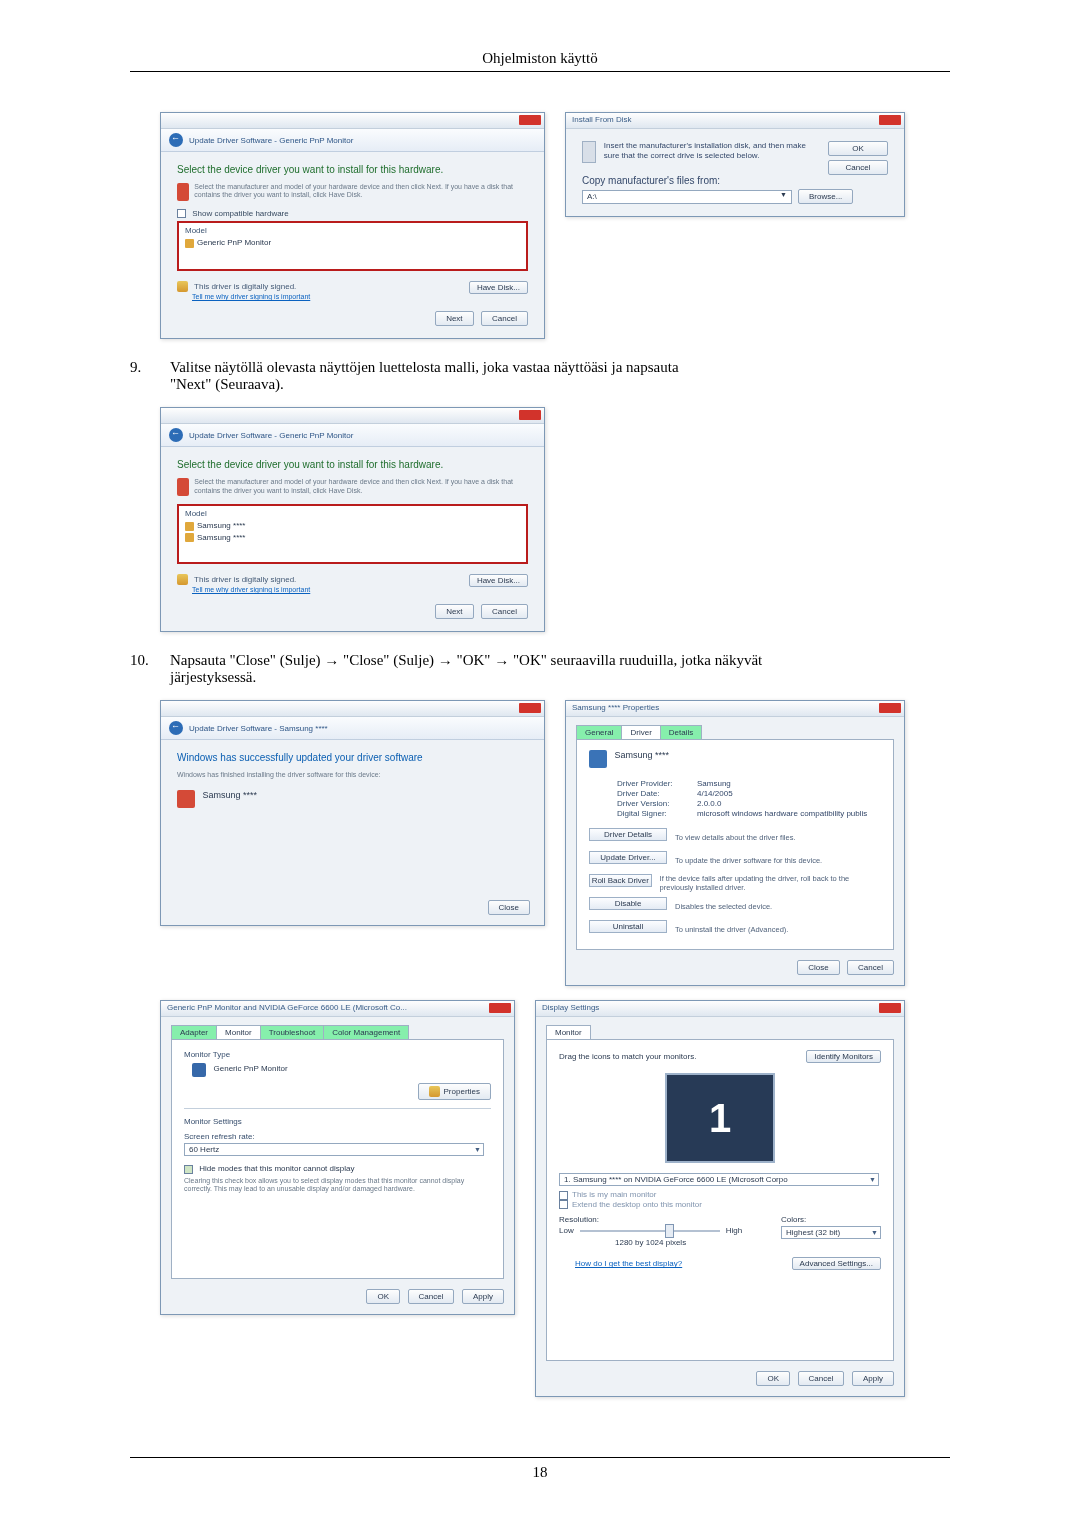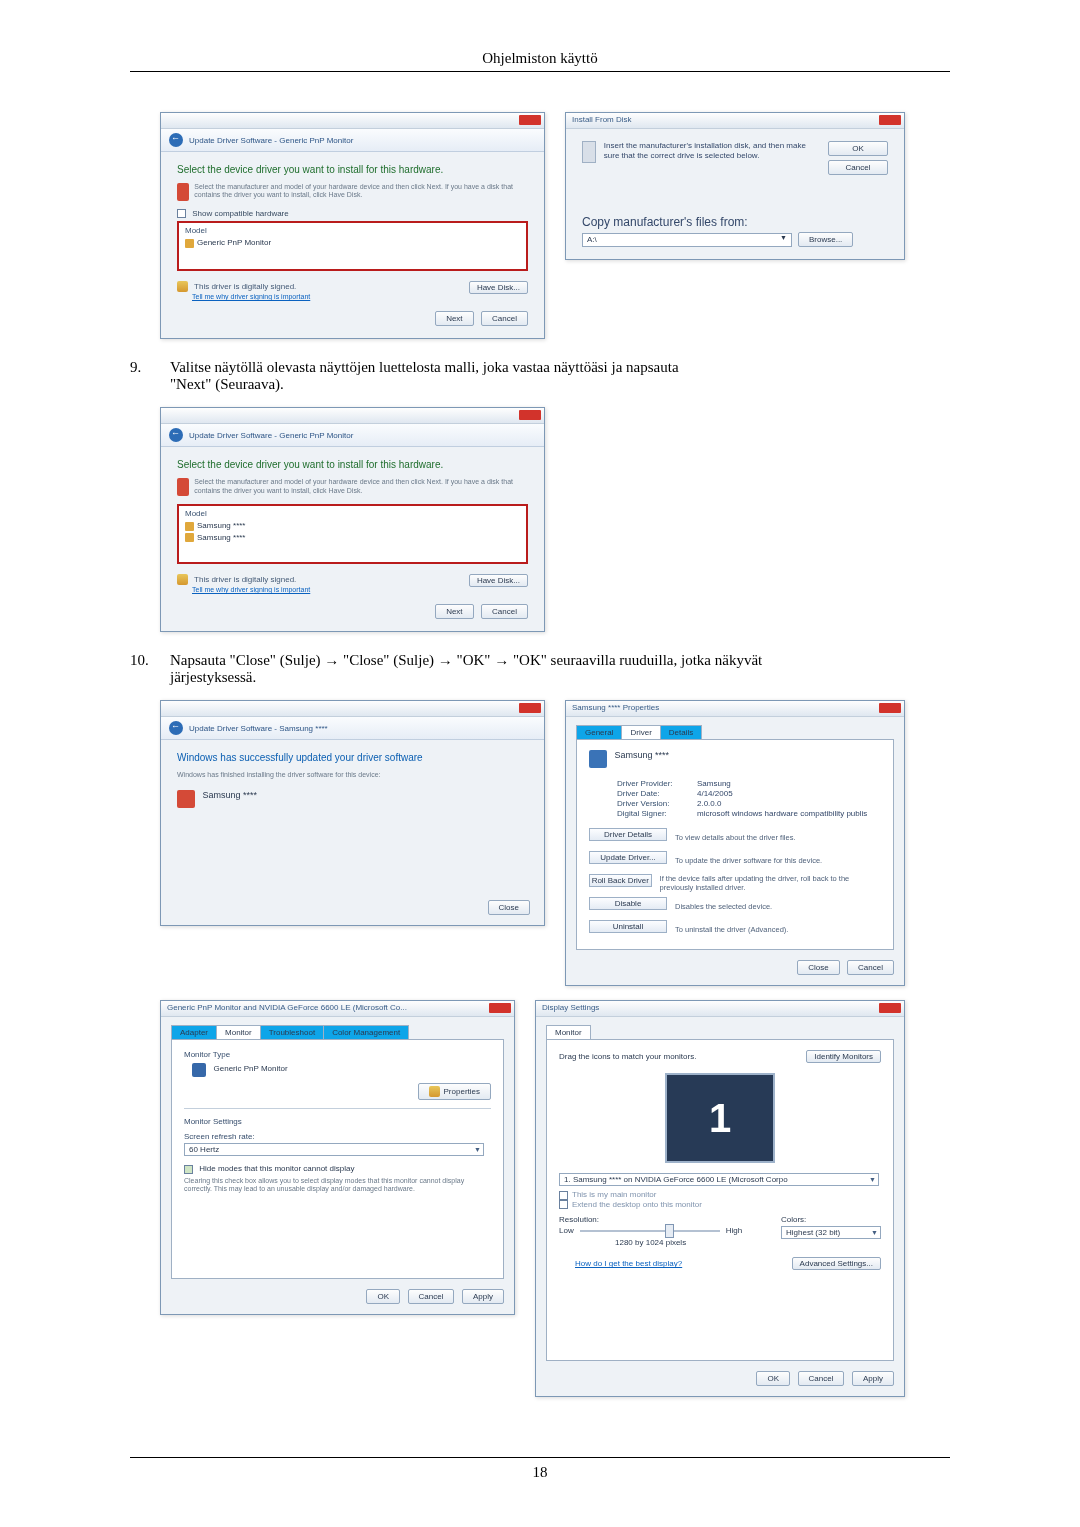--- a/index.html
+++ b/index.html
@@ -129,21 +129,21 @@
     }
     .textbox {
       display:inline-block; background:#fff; border:1px solid #94a8bf;
       height:14px; padding: 0 4px;
     }
 
     
     .tabs { display:flex; font-size:8px; }
     .tab {
       border:1px solid #9fb0c4; border-bottom:none;
-      background:#0ea5e9; padding:2px 8px; margin-right:-1px;
+      background:#86efac; padding:2px 8px; margin-right:-1px;
       color:#2b3a50;
     }
     .tab.active { background:#fff; }
     .tab-panel {
       border:1px solid #9fb0c4; background:#fff;
       padding:10px 12px;
     }
     .field-label { font-size:8px; color:#37506f; display:inline-block; width:80px; }
     .field-val { font-size:8px; color:#34486a; }
     .prop-btn {
@@ -228,21 +228,21 @@
       <div style="display:flex; justify-content:space-between; align-items:flex-start;">
         <div style="display:flex; flex:1; margin-right:12px;">
           <span class="ifd-icon"></span>
           <div class="tiny" style="font-size:8px; color:#34486a;">Insert the manufacturer's installation disk, and then make sure that the correct drive is selected below.</div>
         </div>
         <div style="text-align:right;">
           <div class="btn" style="width:60px; text-align:center; margin-bottom:4px;">OK</div><br>
           <div class="btn" style="width:60px; text-align:center;">Cancel</div>
         </div>
       </div>
-      <div style="margin-top:40px; font-size:12px; color:#34486a;">Copy manufacturer's files from:</div>
+      <div style="font-size:10px; color:#34486a;">Copy manufacturer's files from:</div>
       <div style="margin-top:3px; display:flex; gap:6px; align-items:center;">
         <span class="textbox" style="width:210px;">
           <span style="font-size:8px;">A:\</span>
           <span style="float:right; font-size:7px;">▼</span>
         </span>
         <span class="btn">Browse...</span>
       </div>
     </div>
   </div>
 </div>

